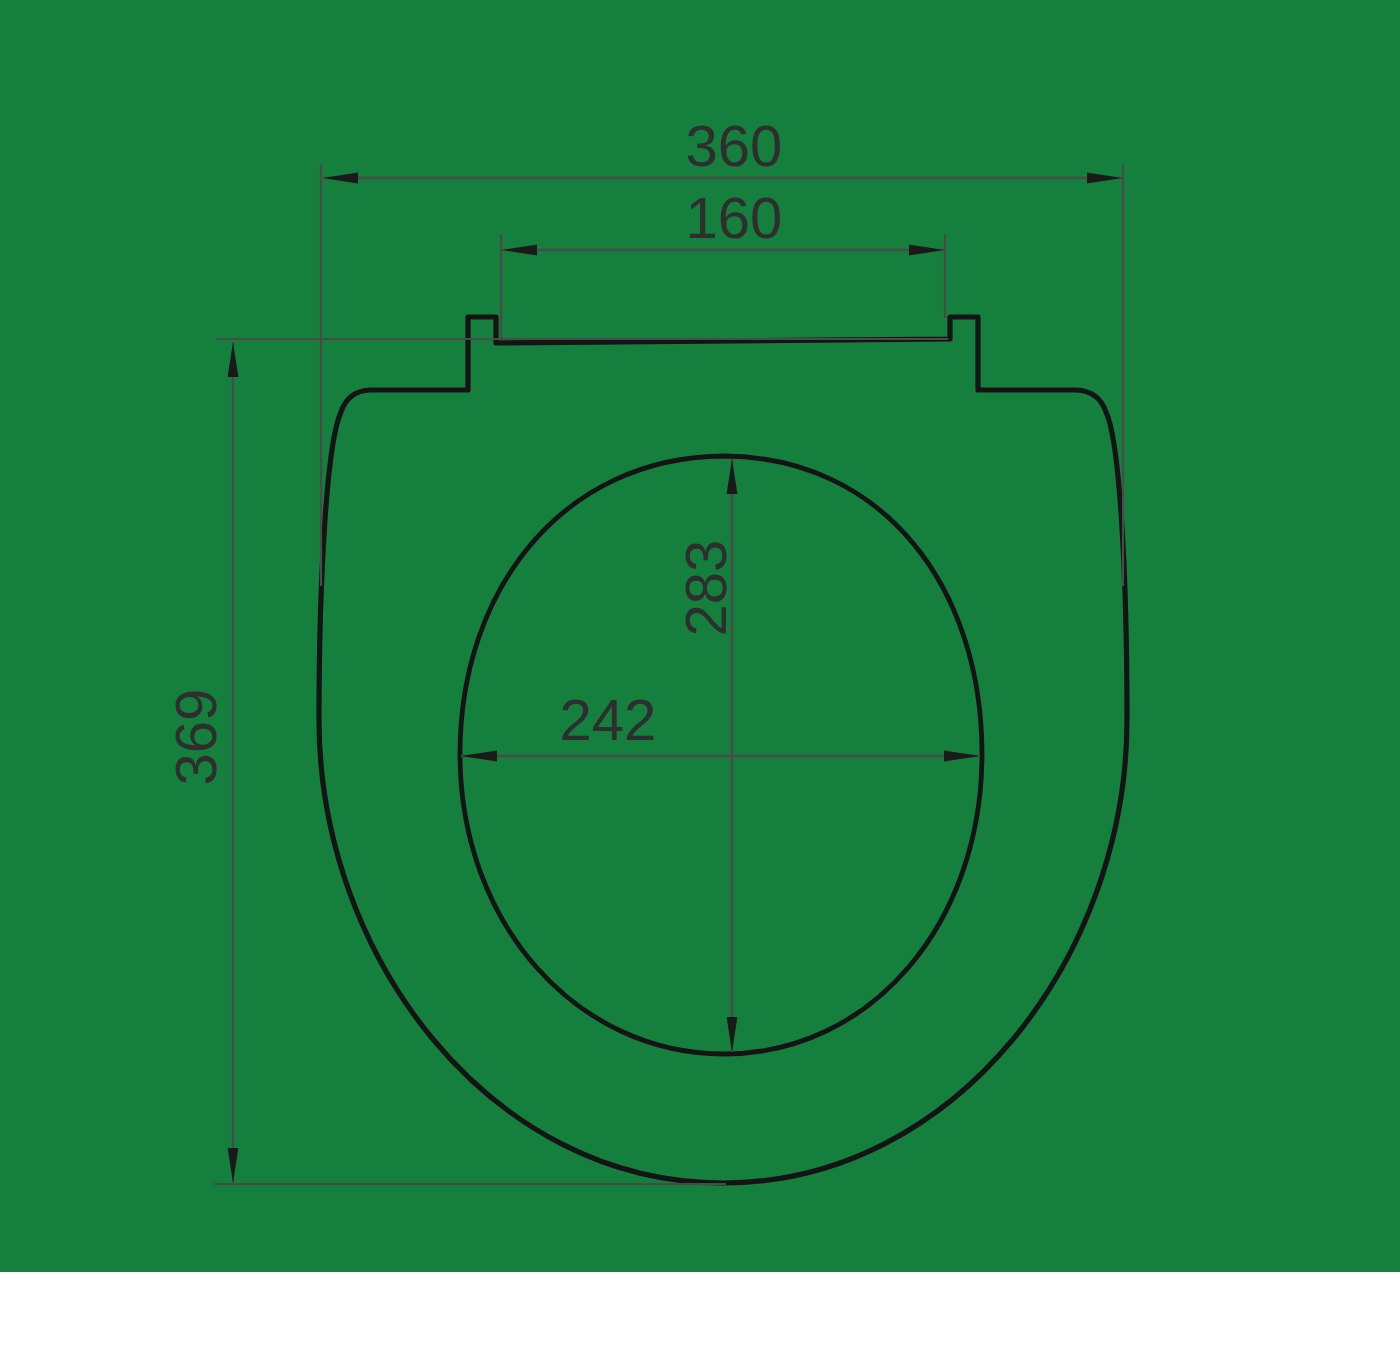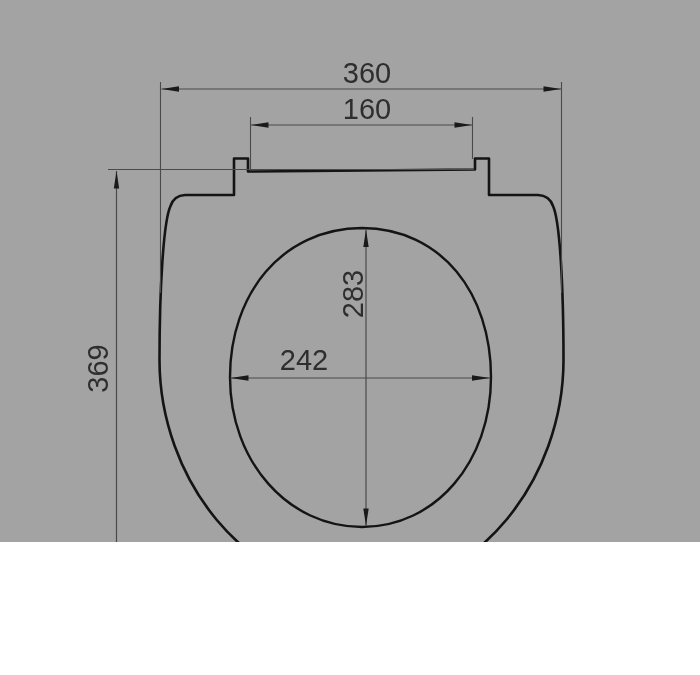--- a/index.html
+++ b/index.html
@@ -3,22 +3,22 @@
 <meta charset="utf-8">
 <style>
   html, body {
     margin: 0;
     padding: 0;
     background: #ffffff;
   }
   .canvas {
     position: relative;
     width: 700px;
-    height: 542px;
-    background: #a3a3a3;
+    height: 636px;
+    background: #15803d;
     overflow: hidden;
     font-family: "Liberation Sans", "DejaVu Sans", sans-serif;
   }
   svg { display: block; }
   .outline {
     fill: none;
     stroke: #141414;
     stroke-width: 2.6;
     stroke-linejoin: round;
     stroke-linecap: round;

